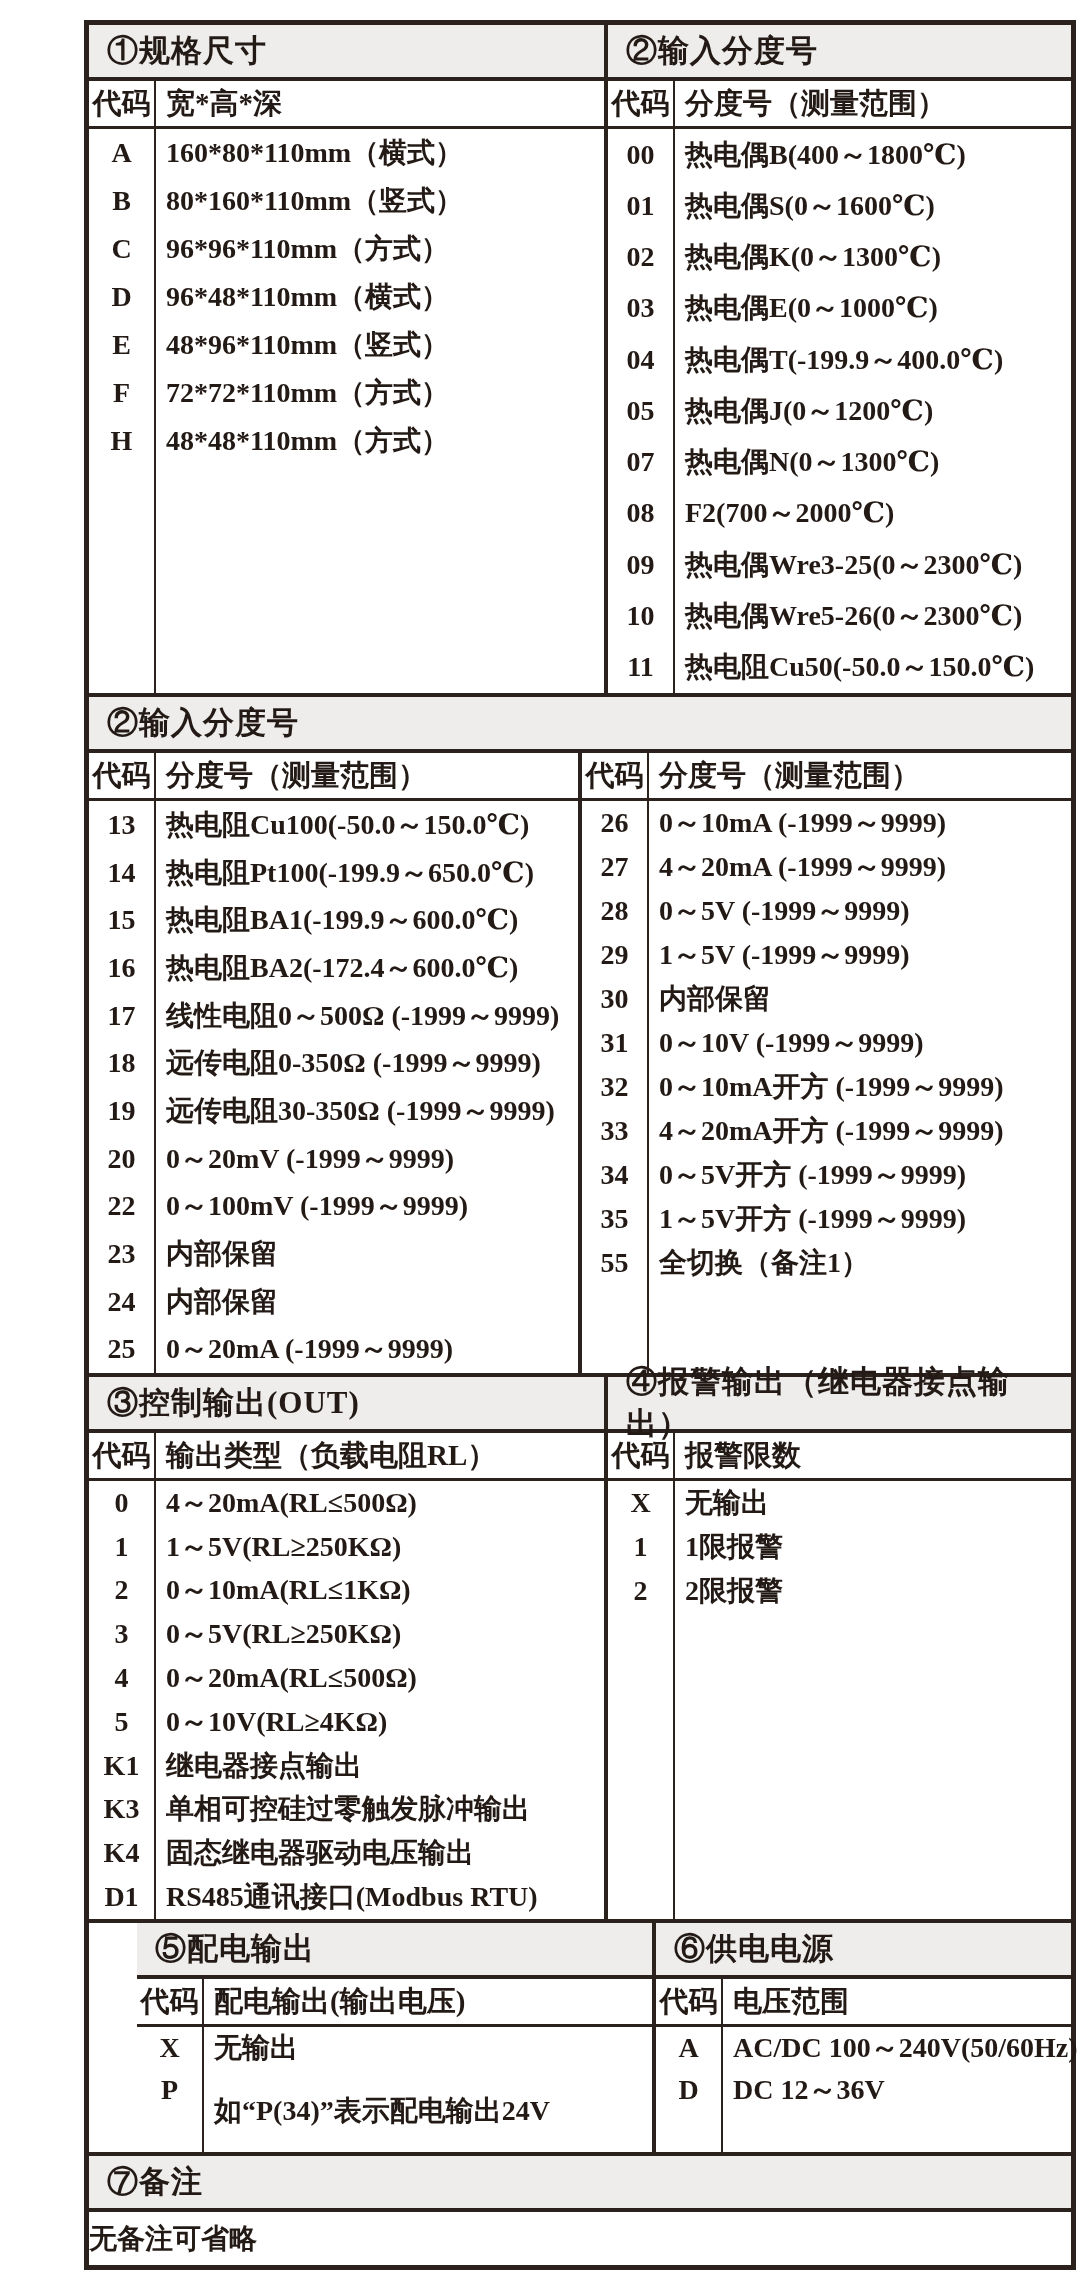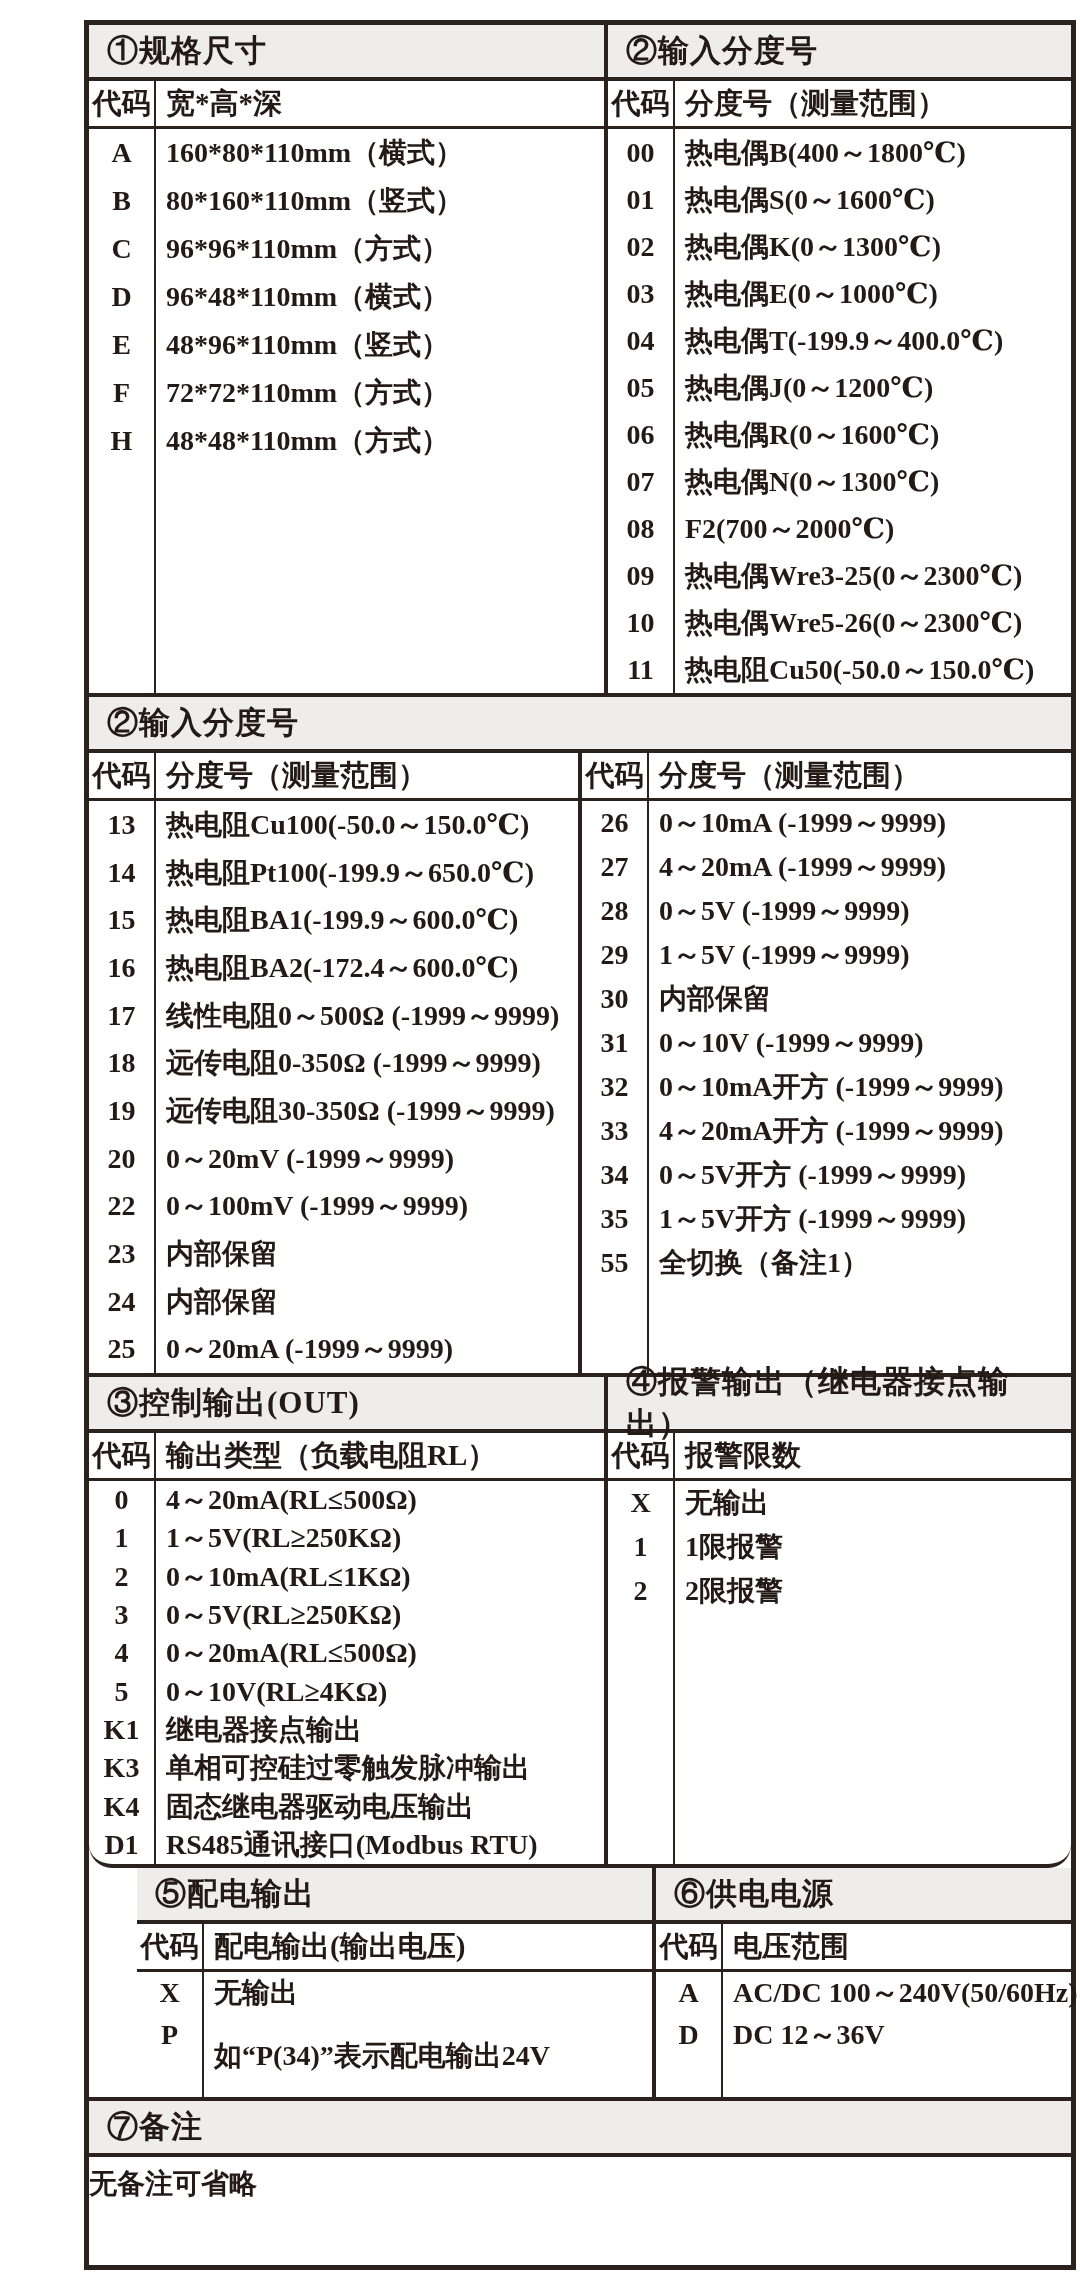--- a/index.html
+++ b/index.html
@@ -16,21 +16,21 @@
   .sheet{
     position:absolute;left:48px;top:20px;width:992px;height:2250px;
     border:5px solid var(--line);box-sizing:border-box;
     display:flex;flex-direction:column;background:#ffffff;margin-left:36px;
   }
   .band{display:flex;border-bottom:4px solid var(--line);box-sizing:border-box;flex:none;}
   .band.vert{flex-direction:column;}
   .band:last-child{border-bottom:none;}
   .b1{height:672px;}
   .b2{height:680px;}
-  .b3{height:491px;border-radius:23px;}
+  .b3{height:546px;}
   .b4{height:233px;padding-left:48px;}
   .b5{height:109px;}
   .half-l{width:519px;flex:none;border-right:4px solid var(--line);display:flex;flex-direction:column;box-sizing:border-box;}
   .half-r{flex:1;display:flex;flex-direction:column;min-width:0;}
   .sec-head{
     height:56px;flex:none;background:var(--hdr-bg);
     border-bottom:4px solid var(--line);box-sizing:border-box;
     display:flex;align-items:center;padding-left:18px;
     font-size:31px;letter-spacing:1px;
   }
@@ -142,24 +142,20 @@
             <div class="row">
               <div class="code-w">04</div>
               <div class="desc-w">热电偶T(-199.9～400.0℃)</div>
             </div>
 
             <div class="row">
               <div class="code-w">05</div>
               <div class="desc-w">热电偶J(0～1200℃)</div>
             </div>
 
-            <div class="row">
-              <div class="code-w">06</div>
-              <div class="desc-w">热电偶R(0～1600℃)</div>
-            </div>
 
             <div class="row">
               <div class="code-w">07</div>
               <div class="desc-w">热电偶N(0～1300℃)</div>
             </div>
 
             <div class="row">
               <div class="code-w">08</div>
               <div class="desc-w">F2(700～2000℃)</div>
             </div>

